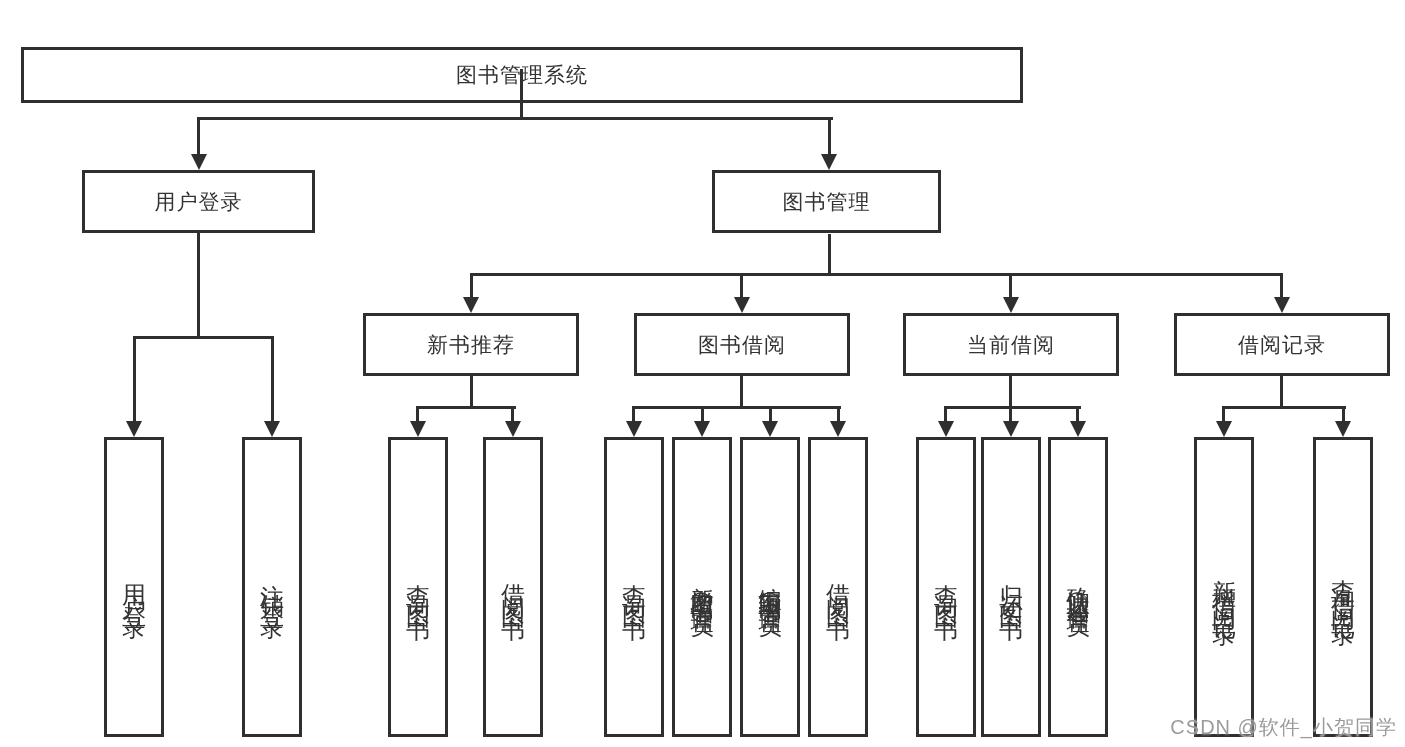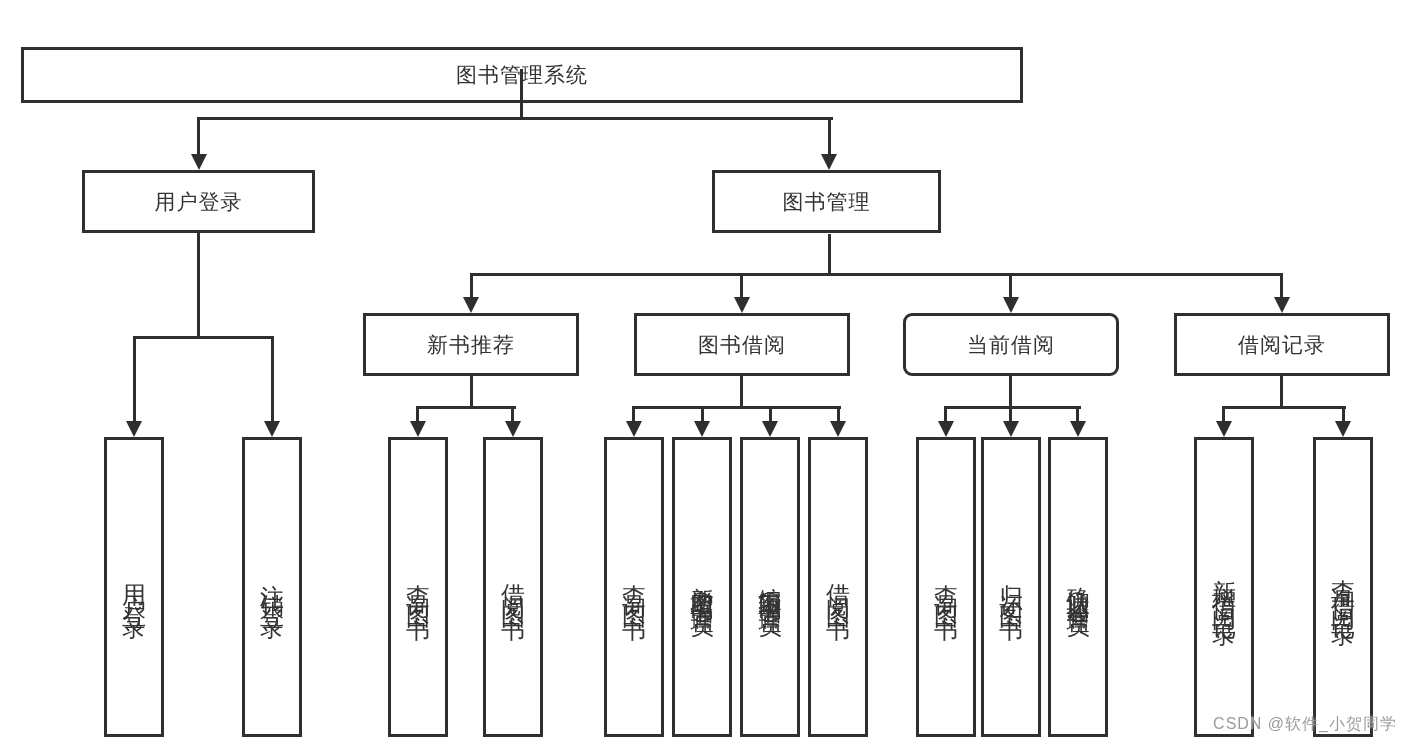--- a/index.html
+++ b/index.html
@@ -39,21 +39,21 @@
   
   .arr{
     position:absolute;width:0;height:0;
     border-left:8px solid transparent;
     border-right:8px solid transparent;
     border-top:16px solid #2f2f2f;
   }
   .watermark{
     position:absolute;
     top:714px;right:8px;
-    font-size:16px;
+    font-size:20px;
     color:#9b9b9b;
     letter-spacing:1px;
     text-shadow:0 0 3px #ffffff;
     z-index:5;
   }
 </style>
 </head>
 <body>
 
 <div class="stage">
@@ -93,21 +93,21 @@
   <div class="arr" style="left:1003px;top:297px;"></div>
   <div class="ln" style="left:1280px;top:273px;width:3px;height:24px;"></div>
   <div class="arr" style="left:1274px;top:297px;"></div>
 
   <div class="box hbox" style="left:634px;top:313px;width:216px;">
     <span>图书借阅</span>
   </div>
   <div class="box hbox" style="left:363px;top:313px;width:216px;">
     <span>新书推荐</span>
   </div>
-  <div class="box hbox" style="left:903px;top:313px;width:216px;border-radius:9px;">
+  <div class="box hbox" style="left:903px;top:313px;width:216px;">
     <span>当前借阅</span>
   </div>
   <div class="box hbox" style="left:1174px;top:313px;width:216px;">
     <span>借阅记录</span>
   </div>
 
   <div class="ln" style="left:470px;top:376px;width:3px;height:30px;"></div>
   <div class="ln" style="left:416px;top:406px;width:100px;height:3px;"></div>
   <div class="ln" style="left:416px;top:406px;width:3px;height:16px;"></div>
   <div class="arr" style="left:410px;top:421px;"></div>

